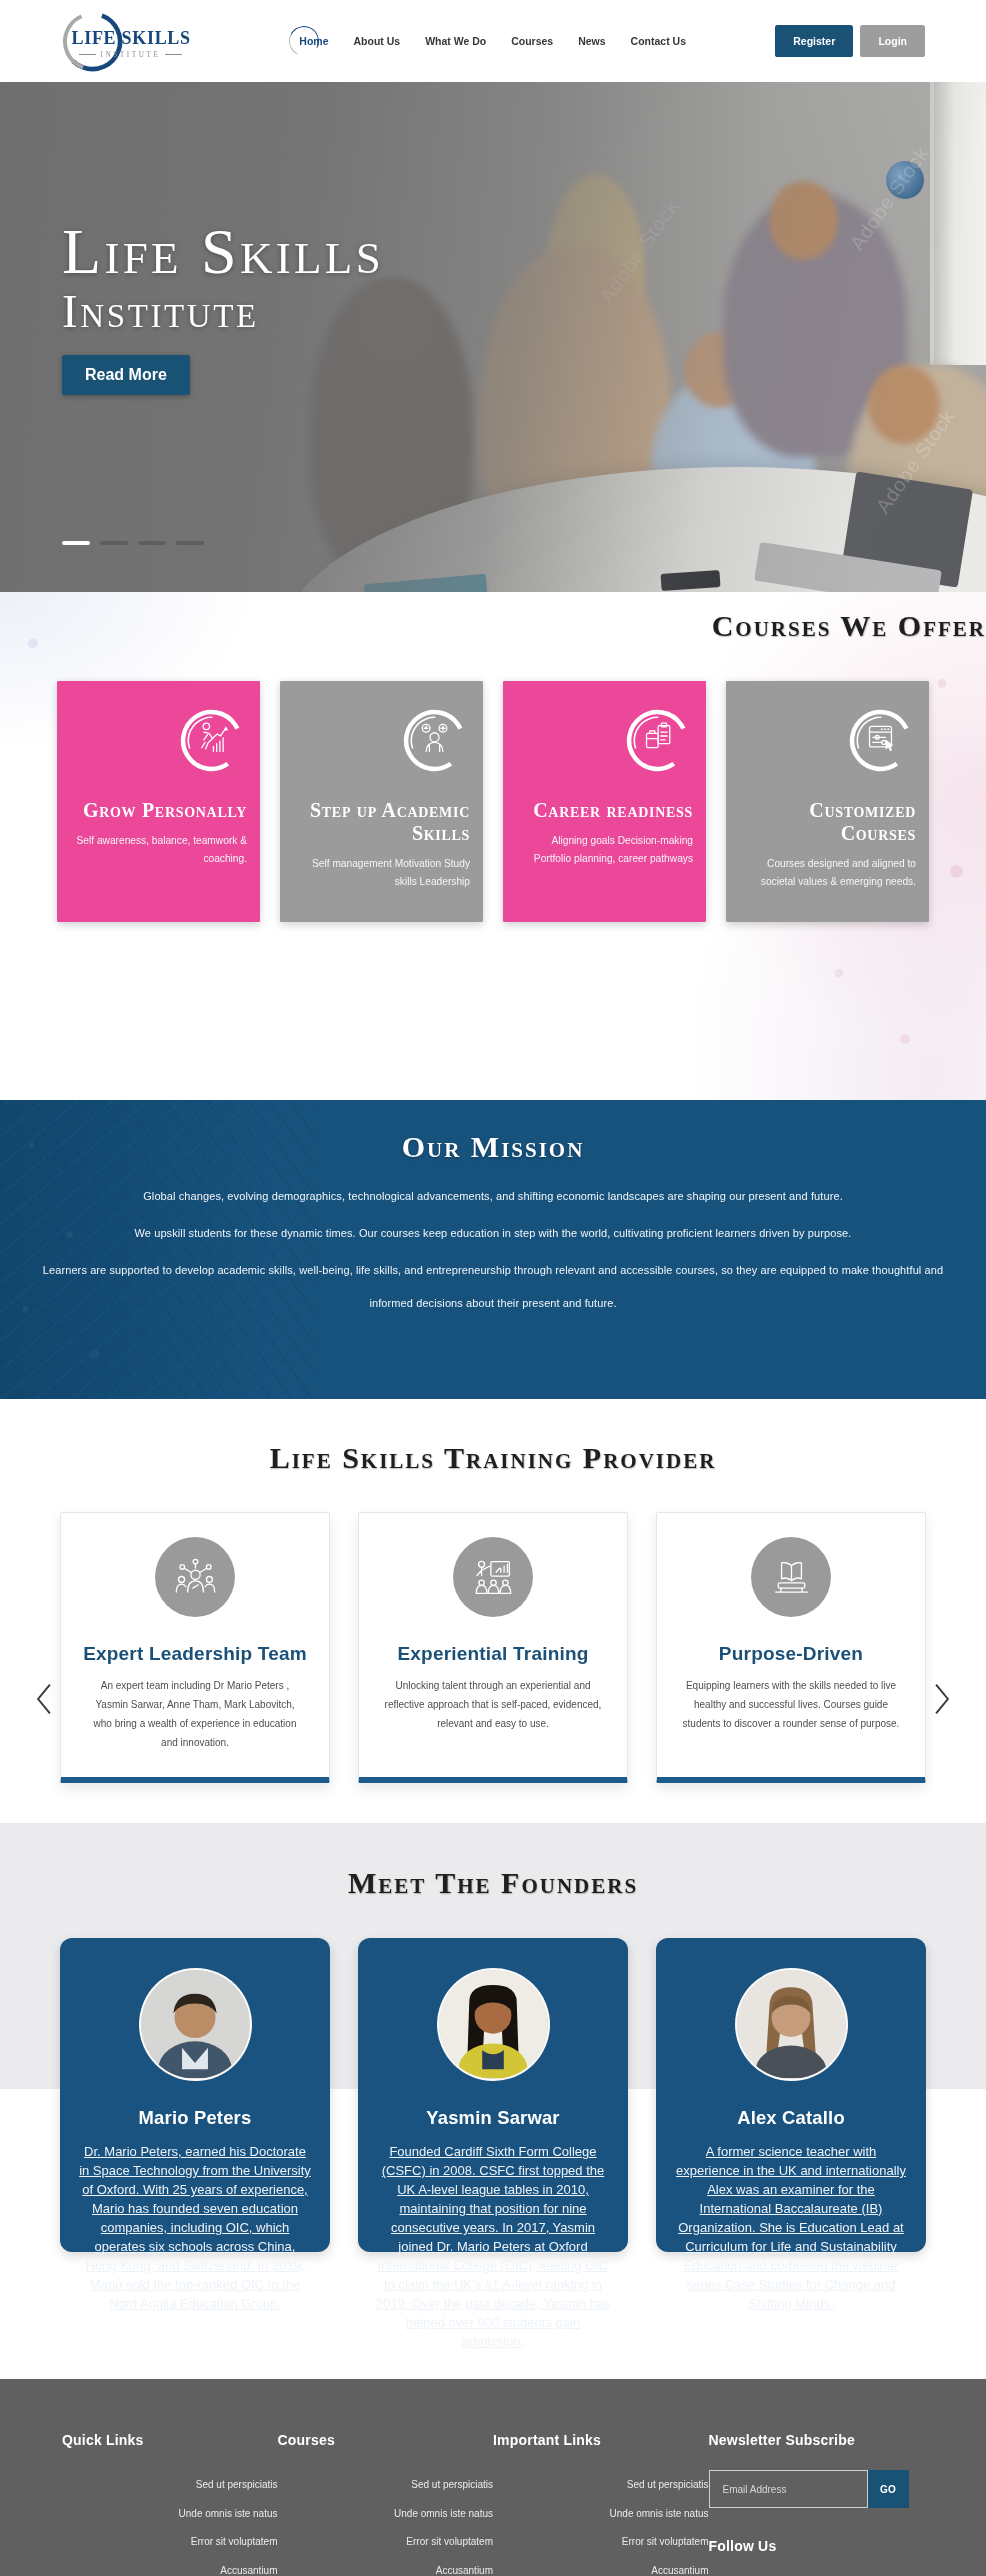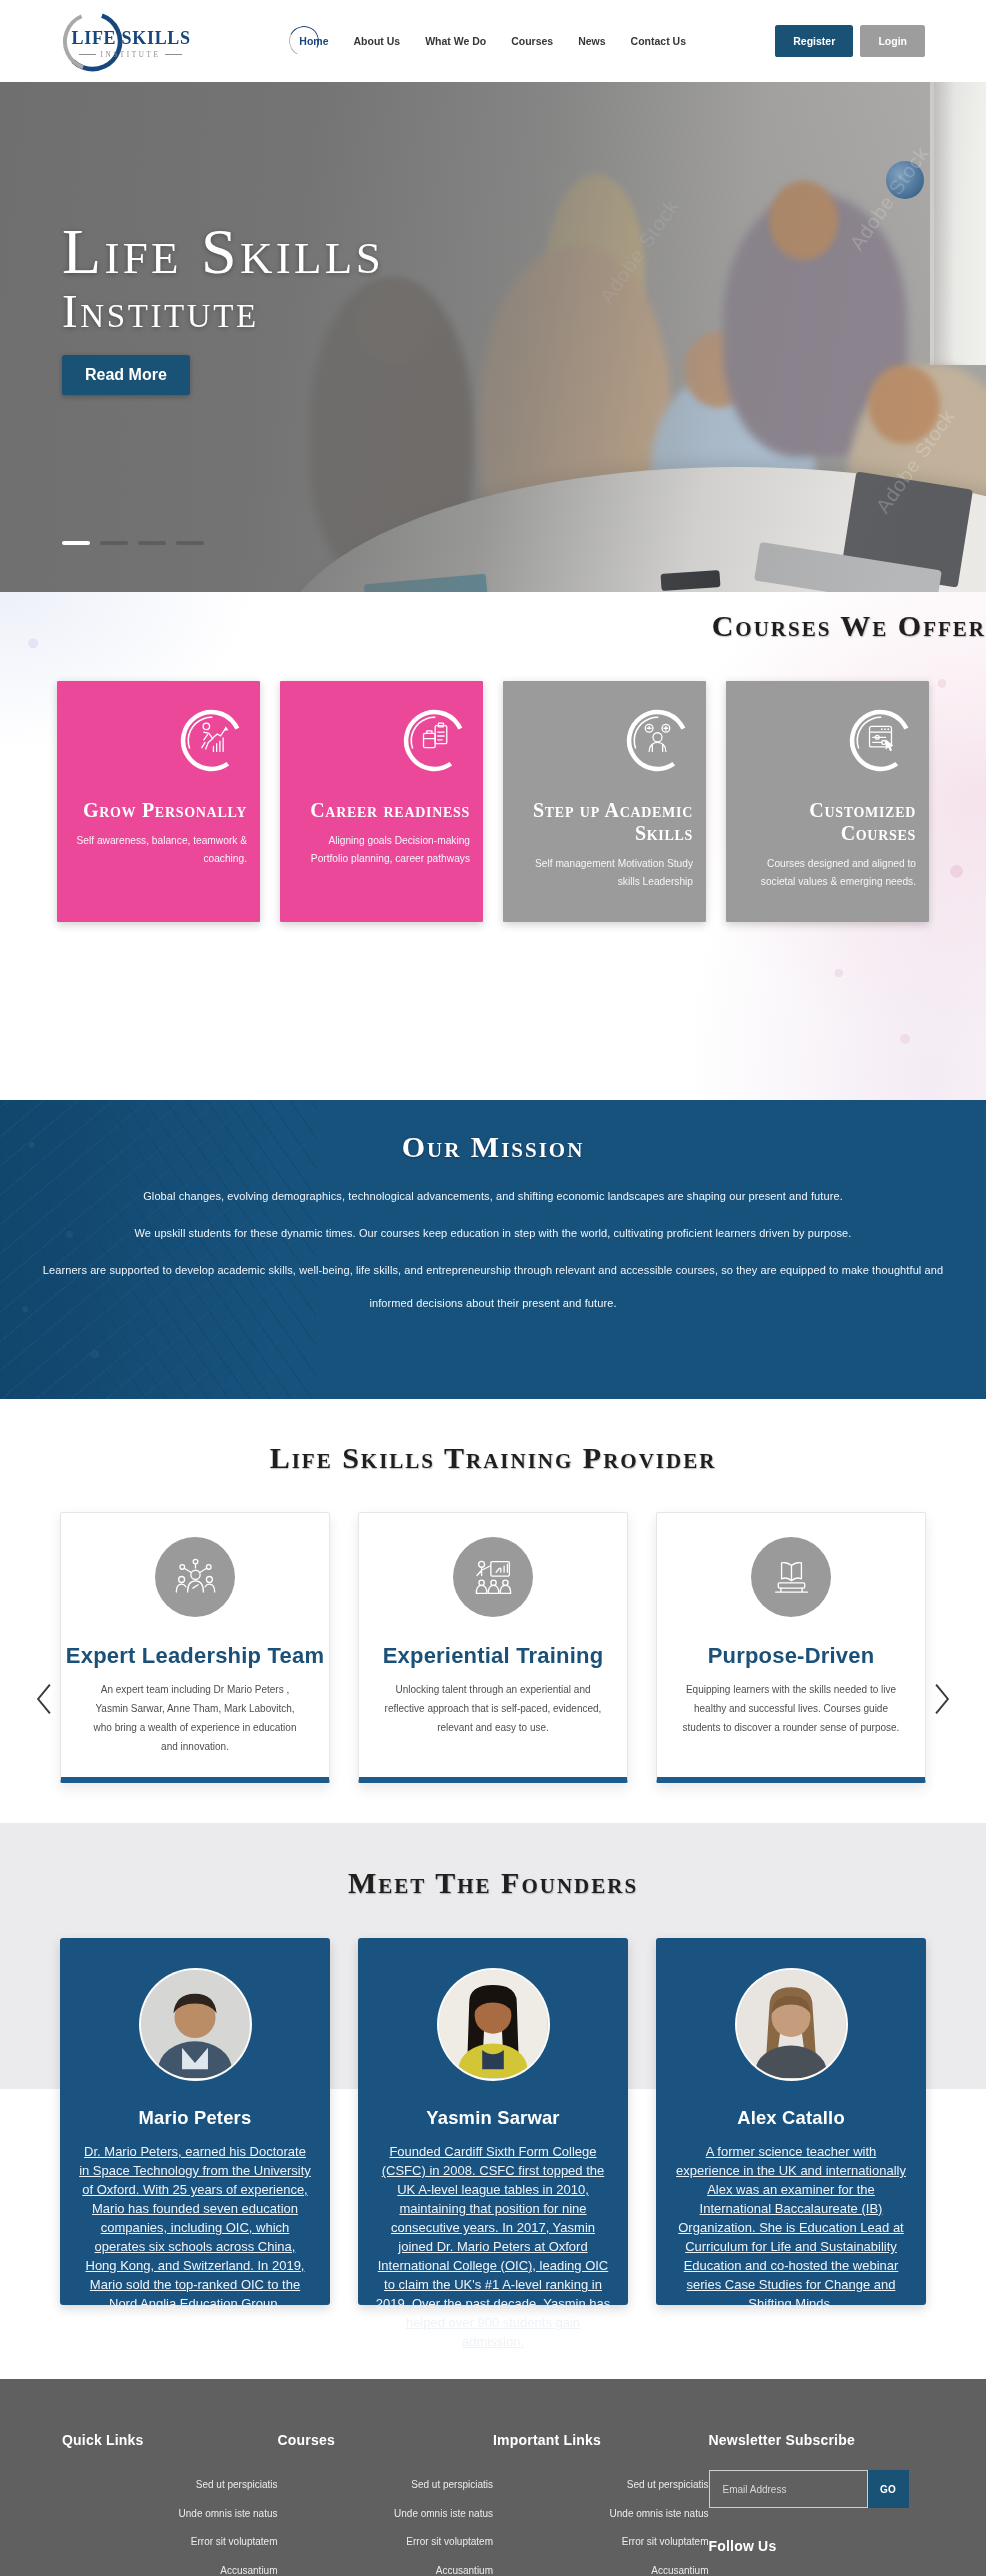--- a/index.html
+++ b/index.html
@@ -96,30 +96,30 @@
   .mission-paragraphs p { font-size:11px; line-height:33px; letter-spacing:0.1px; margin:4px auto 0; color:#f2f6fa; }
   .mission-paragraphs p.w1 { max-width:723px; }
   .mission-paragraphs p.w2 { max-width:743px; }
   .mission-paragraphs p.w3 { max-width:940px; }
 
   
   .provider { position:relative; height:424px; background:#fff; text-align:center; padding-top:42px; }
   .provider-cards { margin-top:37px; display:flex; justify-content:center; gap:28px; }
   .provider-card { width:270px; height:271px; background:#fff; border:0.7px solid #e6e6e6; border-bottom:6px solid #1c5b8c; border-radius:2px; box-shadow:0 5.3px 13px rgba(0,0,0,.09); padding-top:24px; }
   .provider-icon-circle { width:80px; height:80px; border-radius:50%; background:#9a9a9a; margin:0 auto; display:flex; align-items:center; justify-content:center; }
-  .provider-card h3 { margin-top:26px; font-size:22px; font-weight:700; color:#1b5078; letter-spacing:0.2px; }
+  .provider-card h3 { margin-top:26px; font-size:19px; font-weight:700; color:#1b5078; letter-spacing:0.2px; }
   .provider-card p { margin:10.5px auto 0; font-size:10px; line-height:19px; color:#4e4e4e; max-width:217px; }
   .carousel-arrow { position:absolute; top:283px; width:22.4px; height:36px; background:none; border:none; cursor:pointer; }
   .carousel-arrow.prev { left:33px; }
   .carousel-arrow.next { right:33px; }
 
   
   .founders { height:556px; background:linear-gradient(180deg,#ebebed 0,#ebebed 266px,#ffffff 266px); text-align:center; padding-top:43px; }
   .founder-cards { margin-top:38px; display:flex; justify-content:center; gap:28px; }
-  .founder-card { width:270px; height:367px; background:#1b5380; border-radius:3px; color:#fff; padding-top:30px; box-shadow:0 4px 10.5px rgba(0,0,0,.15); }
+  .founder-card { width:270px; height:314px; background:#1b5380; border-radius:12px; color:#fff; padding-top:30px; box-shadow:0 4px 10.5px rgba(0,0,0,.15); }
   .founder-photo { width:113px; height:113px; border-radius:50%; margin:0 auto; overflow:hidden; background:#ddd; border:2.6px solid rgba(255,255,255,.9); }
   .founder-photo svg { display:block; }
   .founder-card h3 { margin-top:26px; font-size:18.4px; font-weight:700; letter-spacing:0.2px; }
   .founder-card p { margin:13px auto 0; font-size:13px; line-height:19px; color:#eef3f8; max-width:235px;text-decoration:underline; }
 
   
   .site-footer { position:relative; height:299px; background:#606060; color:#fff; }
   .footer-cols { display:flex; padding:53px 62px 0; }
   .fcol { width:230px; text-align:left; }
   .fcol h4 { font-size:14px; font-weight:700; margin-bottom:22.4px; letter-spacing:0.2px; }
@@ -231,46 +231,46 @@
           <circle cx="47" cy="33" r="5" class="ln-thin"></circle>
           <path class="ln-thin" d="M43 42 l8 2 l6 8 l-7 6 l-4 10 M43 54 l6 -8 M40 66 l5 -8"></path>
           <path class="ln-thin" d="M58 72 v-8 M63 72 v-12 M68 72 v-16 M73 72 v-21"></path>
           <path class="ln-thin" d="M56 52 l8 -7 l5 3 l8 -12"></path>
           <path class="fillw" d="M77 33 l4 6 l-7 1 z"></path>
         </svg>
         <h3 class="serif-caps">Grow Personally</h3>
         <p>Self awareness, balance, teamwork  &amp; coaching.</p>
       </div>
 
+      <div class="course-card gray">
+        <svg class="course-icon" viewBox="0 0 110 110">
+          <circle cx="55" cy="55" r="44" fill="none" stroke="#fff" stroke-width="7" stroke-dasharray="215 62" transform="rotate(55 55 55)"></circle>
+          <circle cx="55" cy="55" r="36" fill="none" stroke="#fff" stroke-width="2.5" stroke-dasharray="70 157" transform="rotate(160 55 55)"></circle>
+          <circle cx="42" cy="36" r="6" class="ln-thin"></circle>
+          <circle cx="68" cy="36" r="6" class="ln-thin"></circle>
+          <path class="ln-thin" d="M42 33 v4 M39 36 h6 M65 36 h6 M68 33 v6"></path>
+          <circle cx="55" cy="50" r="7" class="ln-thin"></circle>
+          <path class="ln-thin" d="M42 72 c0 -9 6 -14 13 -14 c7 0 13 5 13 14 M47 62 v10 M63 62 v10"></path>
+        </svg>
+        <h3 class="serif-caps">Step up Academic Skills</h3>
+        <p>Self management  Motivation  Study skills Leadership</p>
+      </div>
+
       <div class="course-card blue">
         <svg class="course-icon" viewBox="0 0 110 110">
           <circle cx="55" cy="55" r="44" fill="none" stroke="#fff" stroke-width="7" stroke-dasharray="215 62" transform="rotate(55 55 55)"></circle>
           <circle cx="55" cy="55" r="36" fill="none" stroke="#fff" stroke-width="2.5" stroke-dasharray="70 157" transform="rotate(160 55 55)"></circle>
           <rect x="56" y="32" width="18" height="28" rx="2" class="ln-thin"></rect>
           <rect x="61" y="28" width="8" height="6" rx="1" class="ln-thin"></rect>
           <path class="ln-thin" d="M60 42 h10 M60 48 h10 M60 54 h7"></path>
           <rect x="38" y="44" width="18" height="22" rx="2" class="ln-thin"></rect>
           <path class="ln-thin" d="M43 44 v-4 h8 v4 M38 52 h18"></path>
         </svg>
         <h3 class="serif-caps">Career readiness</h3>
         <p>Aligning goals Decision-making Portfolio planning, career pathways</p>
-      </div>
-
-      <div class="course-card gray">
-        <svg class="course-icon" viewBox="0 0 110 110">
-          <circle cx="55" cy="55" r="44" fill="none" stroke="#fff" stroke-width="7" stroke-dasharray="215 62" transform="rotate(55 55 55)"></circle>
-          <circle cx="55" cy="55" r="36" fill="none" stroke="#fff" stroke-width="2.5" stroke-dasharray="70 157" transform="rotate(160 55 55)"></circle>
-          <circle cx="42" cy="36" r="6" class="ln-thin"></circle>
-          <circle cx="68" cy="36" r="6" class="ln-thin"></circle>
-          <path class="ln-thin" d="M42 33 v4 M39 36 h6 M65 36 h6 M68 33 v6"></path>
-          <circle cx="55" cy="50" r="7" class="ln-thin"></circle>
-          <path class="ln-thin" d="M42 72 c0 -9 6 -14 13 -14 c7 0 13 5 13 14 M47 62 v10 M63 62 v10"></path>
-        </svg>
-        <h3 class="serif-caps">Step up Academic Skills</h3>
-        <p>Self management  Motivation  Study skills Leadership</p>
       </div>
 
       <div class="course-card gray">
         <svg class="course-icon" viewBox="0 0 110 110">
           <circle cx="55" cy="55" r="44" fill="none" stroke="#fff" stroke-width="7" stroke-dasharray="215 62" transform="rotate(55 55 55)"></circle>
           <circle cx="55" cy="55" r="36" fill="none" stroke="#fff" stroke-width="2.5" stroke-dasharray="70 157" transform="rotate(160 55 55)"></circle>
           <rect x="38" y="33" width="34" height="32" rx="3" class="ln-thin"></rect>
           <path class="ln-thin" d="M38 42 h34"></path>
           <circle cx="57" cy="37.5" r="1.4" class="fillw"></circle>
             <circle cx="62" cy="37.5" r="1.4" class="fillw"></circle>

